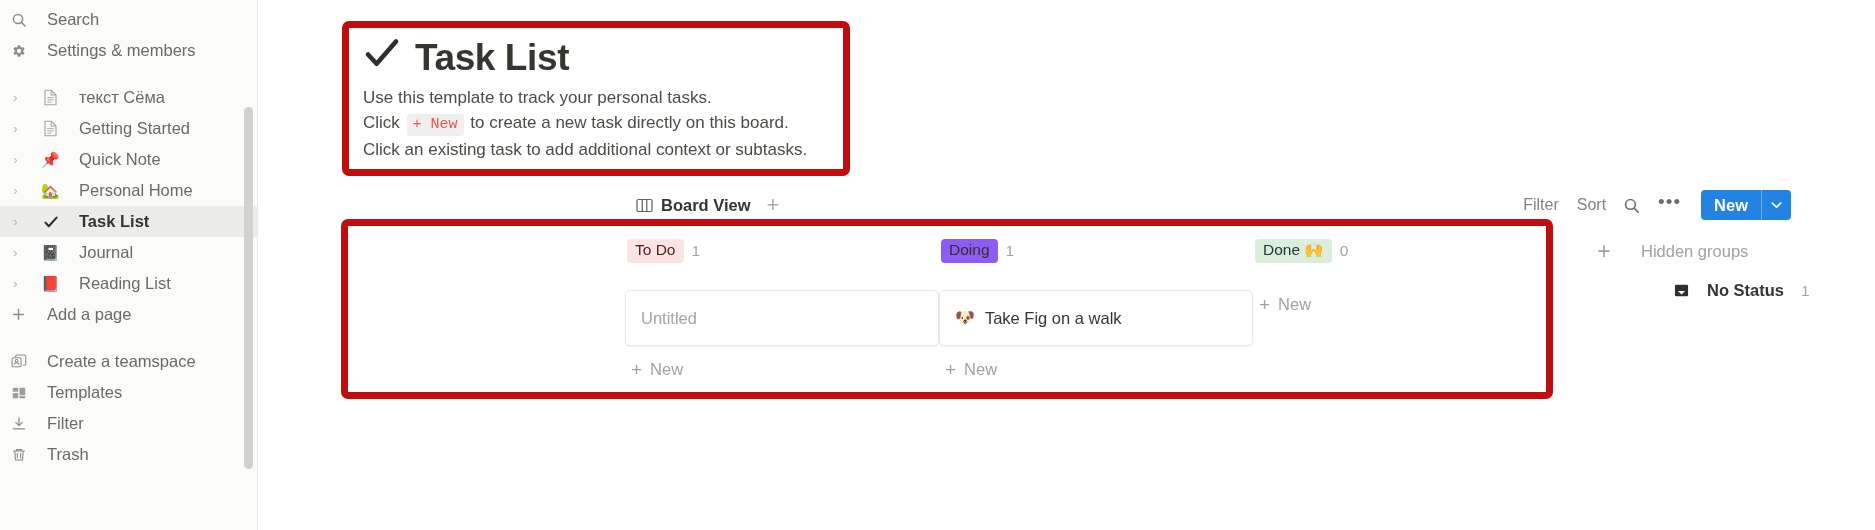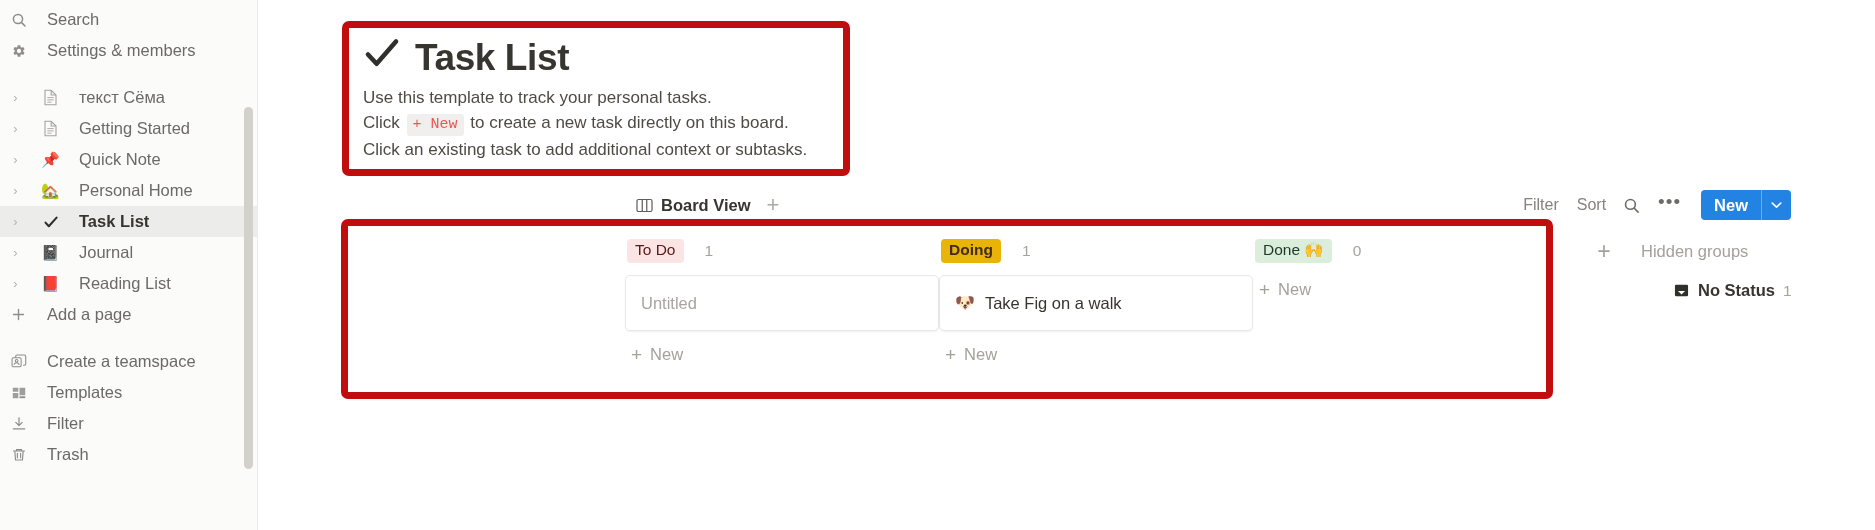--- a/index.html
+++ b/index.html
@@ -173,34 +173,34 @@
   
   .board {
     position: absolute;
     left: 367px; top: 240px;
     display: flex;
     align-items: flex-start;
     gap: 0;
   }
   .col { width: 314px; flex: 0 0 314px; }
   .col-head {
-    display: flex; align-items: center; gap: 21px;
-    height: 22px; margin-bottom: 13px;
+    display: flex; align-items: center; gap: 8px;
+    height: 22px; margin-bottom: 28px;
     padding-left: 2px;
   }
   .tag {
     font-size: 15.5px;
     border-radius: 4px;
     padding: 2px 8px 3px 8px;
     line-height: 1.2;
     white-space: nowrap;
     font-weight: 500;
   }
   .tag-todo  { background: #fbe4e4; color: #5d1715; }
-  .tag-doing { background: #eab308; color: #402c1b; font-weight: bold; }
+  .tag-doing { background: #8b5cf6; color: #402c1b; }
   .tag-done  { background: #dbeddb; color: #1c3829; }
   .col-count { font-size: 15.5px; color: #a5a39e; }
 
   .card {
     background: #fff;
     border: 1px solid #e9e8e5;
     border-radius: 5px;
     box-shadow: 0 1px 2px rgba(15,15,15,0.06);
     height: 56px;
     margin-bottom: 9px;
@@ -235,21 +235,21 @@
   }
 
   
   .hidden-col { flex: 0 0 auto; padding-top: 0px; }
   .hidden-title {
     font-size: 16.5px; color: #a3a19c;
     height: 22px; display: flex; align-items: center;
     margin-bottom: 13px;
   }
   .hidden-item {
-    display: flex; align-items: center; gap: 8px;
+    display: flex; align-items: center; gap: 17px;
     padding: 6px 4px 6px 32px;
     cursor: pointer;
   }
   .hidden-item-label { font-size: 16.5px; color: #37352f; font-weight: bold; }
   .hidden-item-count { font-size: 15.5px; color: #a5a39e; }
   .tray-icon { color: #2f2f2c; display: flex; align-items: center; }
 </style>
 </head>
 <body>
 

